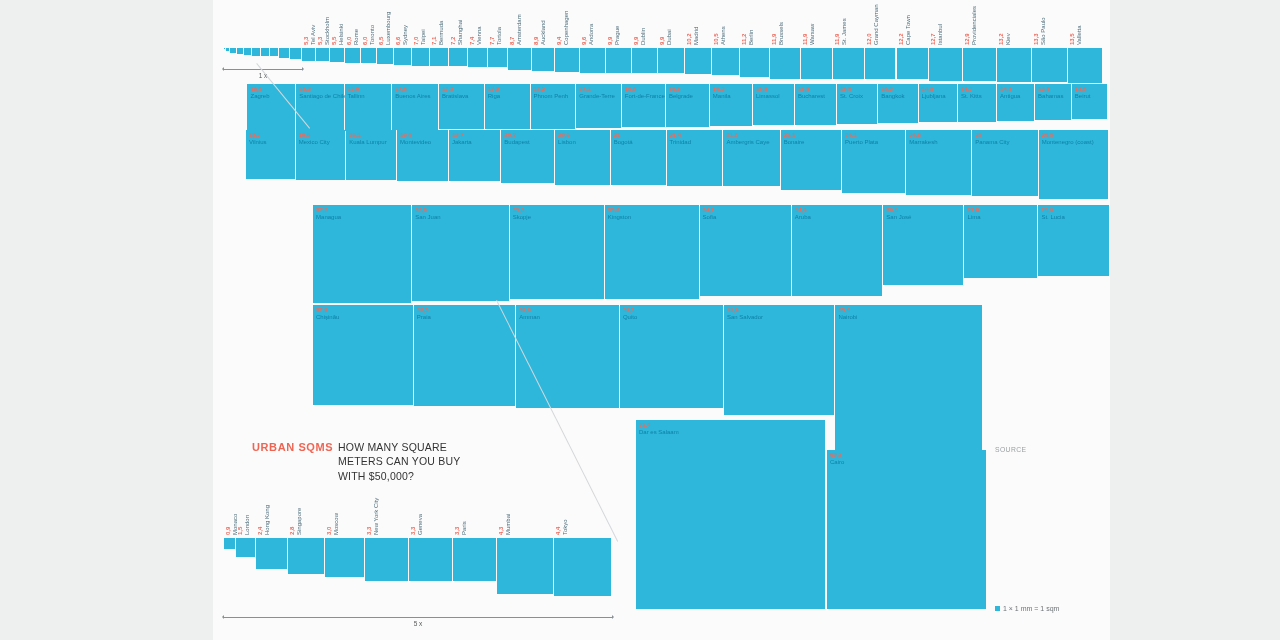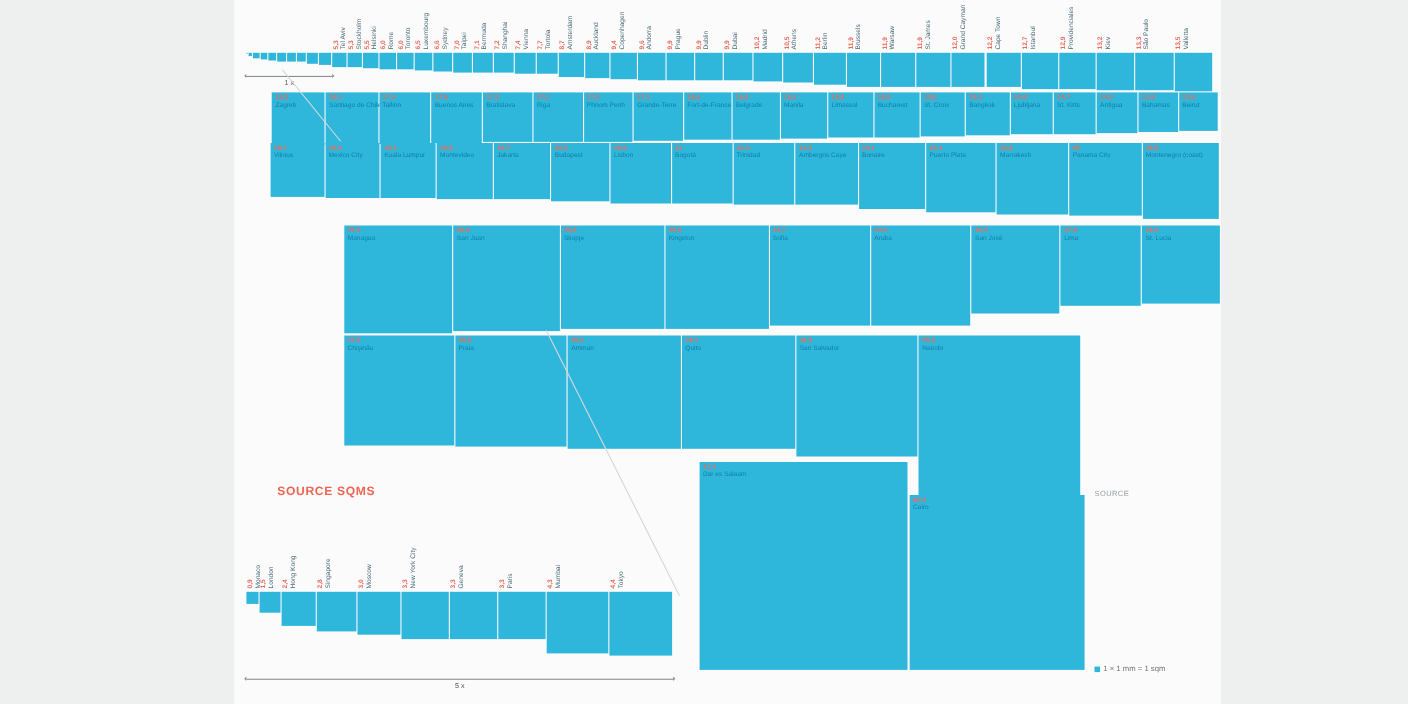--- a/index.html
+++ b/index.html
@@ -23,21 +23,24 @@
   .source .head{font-size:6.8px;letter-spacing:.4px;color:#9aa0a2;margin-bottom:1px;}
   .source .body{font-size:7.5px;line-height:1.35;white-space:pre-line;}
   .legend{position:absolute;left:995px;top:605px;font-size:7px;color:#6d7274;display:flex;align-items:center;gap:3px;}
   .legend .sw{width:5px;height:5px;background:#2eb7da;display:inline-block;}
 </style>
 </head>
 <body>
 
 <div id="stage">
   <div class="panel"></div>
-  <div class="brand">SOURCE SQMS</div>
+  <div class="brand">URBAN SQMS</div>
+  <div class="question">HOW MANY SQUARE
+METERS CAN YOU BUY
+WITH $50,000?</div>
   <div class="source">
     <div class="head">SOURCE</div>
   </div>
   <div class="legend">
     <span class="sw" style="background: rgb(46, 183, 218);"></span>
     <span>1 × 1 mm = 1 sqm</span>
   </div>
 <div class="sq" style="left: 224px; top: 48px; width: 1.394px; height: 1.394px; background: rgb(46, 183, 218);"></div>
     <div class="sq" style="left: 226.394px; top: 48px; width: 2.99px; height: 2.99px; background: rgb(46, 183, 218);"></div>
     <div class="sq" style="left: 230.384px; top: 48px; width: 5.384px; height: 5.384px; background: rgb(46, 183, 218);"></div>

